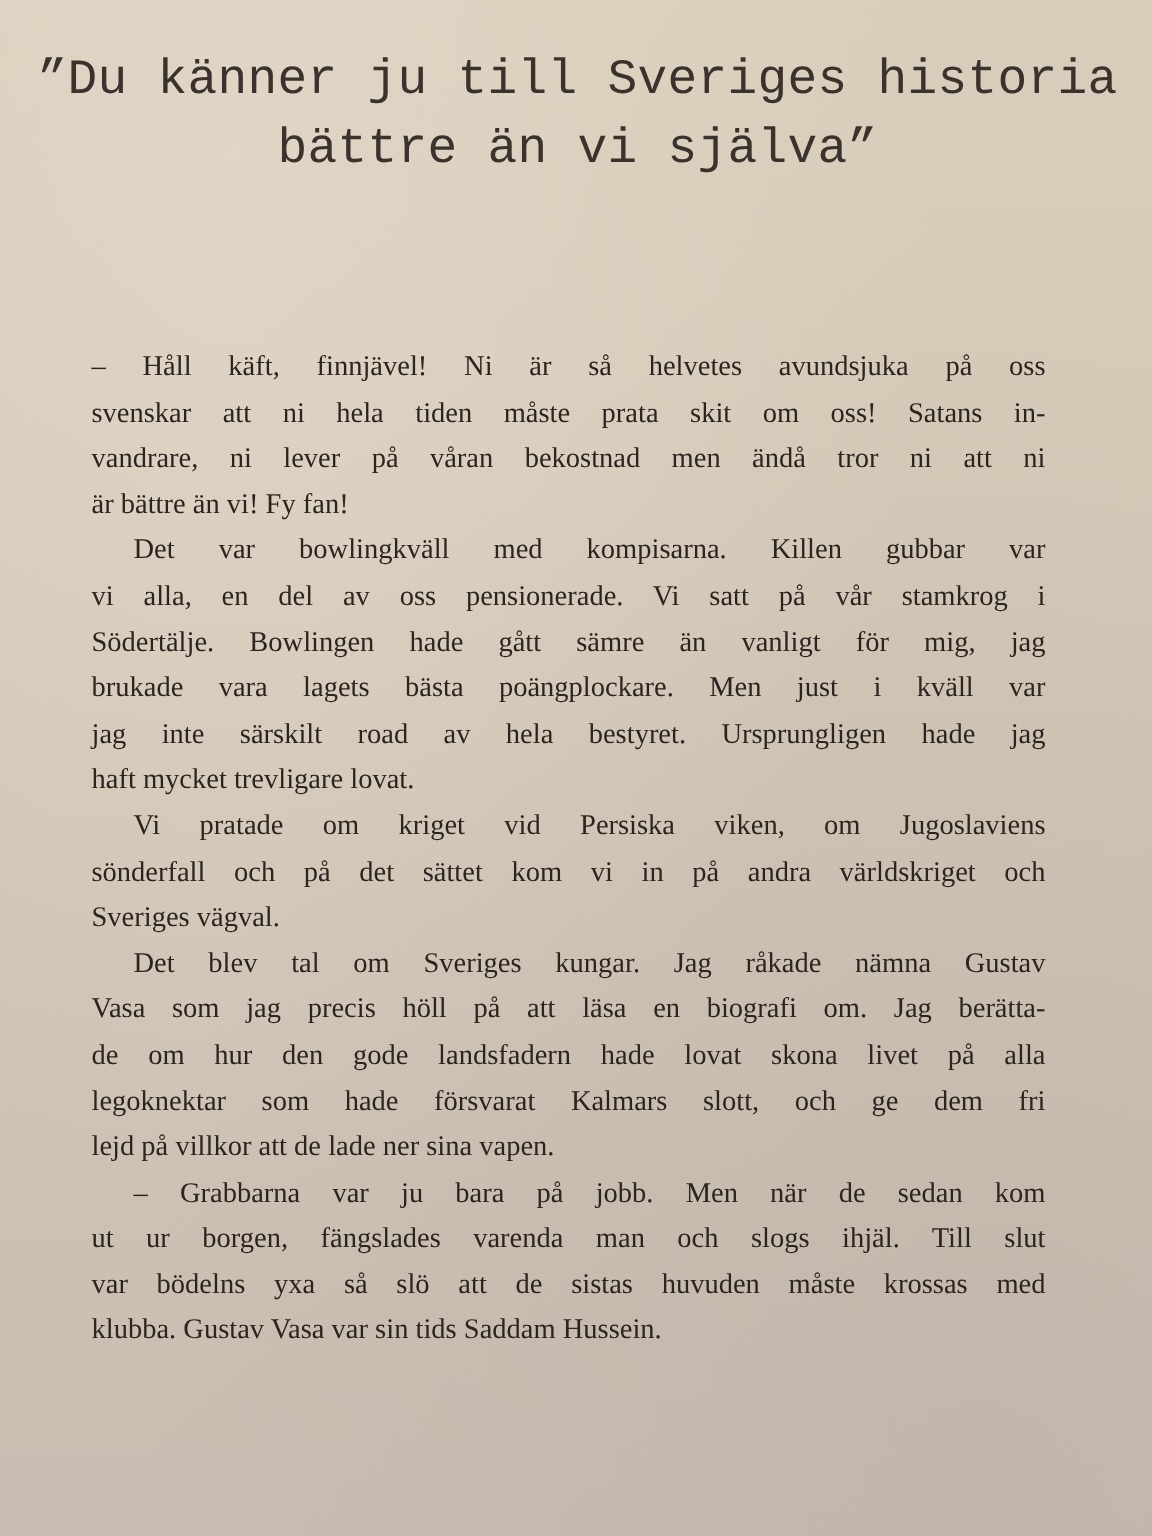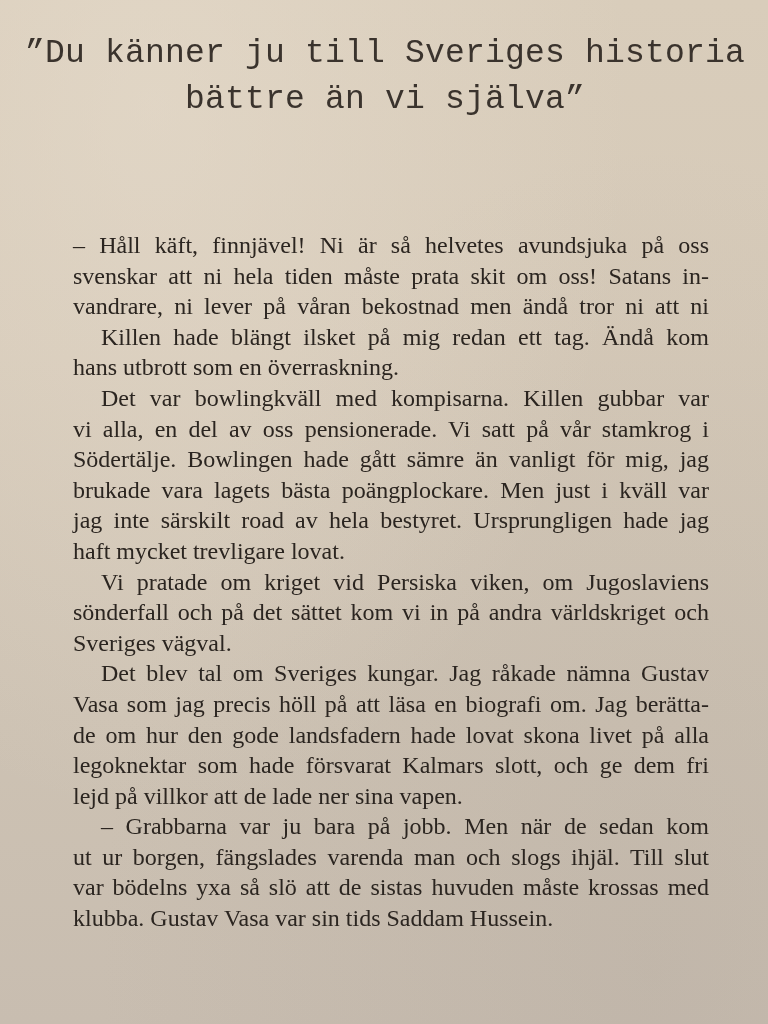--- a/index.html
+++ b/index.html
@@ -34,24 +34,24 @@
       line-height: 46px;
       color: #3a332d;
       letter-spacing: 0.2px;
     }
     .chapter-title span {
       display: block;
     }
     .body-text {
       position: absolute;
       top: 230px;
-      left: 73px;
+      left: 61px;
       width: 636px;
       font-family: "Liberation Serif", "DejaVu Serif", serif;
-      font-size: 24px;
+      font-size: 19px;
       line-height: 30.6px;
       color: #2b2520;
       text-align: justify;
       hyphens: manual;
     }
     .line {
       display: block;
       text-align: justify;
       text-align-last: justify;
       white-space: nowrap;
@@ -72,26 +72,23 @@
     <span>”Du känner ju till Sveriges historia</span>
     <span>bättre än vi själva”</span>
   </h1>
 
   <div class="body-text">
 
     <div>
       <span class="line">– Håll käft, finnjävel! Ni är så helvetes avundsjuka på oss</span>
       <span class="line">svenskar att ni hela tiden måste prata skit om oss! Satans in-</span>
       <span class="line">vandrare, ni lever på våran bekostnad men ändå tror ni att ni</span>
+      <span class="line last">är bättre än vi! Fy fan!</span>
     </div>
 
-    <div>
-      <span class="line indent">Killen hade blängt ilsket på mig redan ett tag. Ändå kom</span>
-      <span class="line last">hans utbrott som en överraskning.</span>
-    </div>
 
     <div>
       <span class="line indent">Det var bowlingkväll med kompisarna. Killen gubbar var</span>
       <span class="line">vi alla, en del av oss pensionerade. Vi satt på vår stamkrog i</span>
       <span class="line">Södertälje. Bowlingen hade gått sämre än vanligt för mig, jag</span>
       <span class="line">brukade vara lagets bästa poängplockare. Men just i kväll var</span>
       <span class="line">jag inte särskilt road av hela bestyret. Ursprungligen hade jag</span>
       <span class="line last">haft mycket trevligare lovat.</span>
     </div>
 

